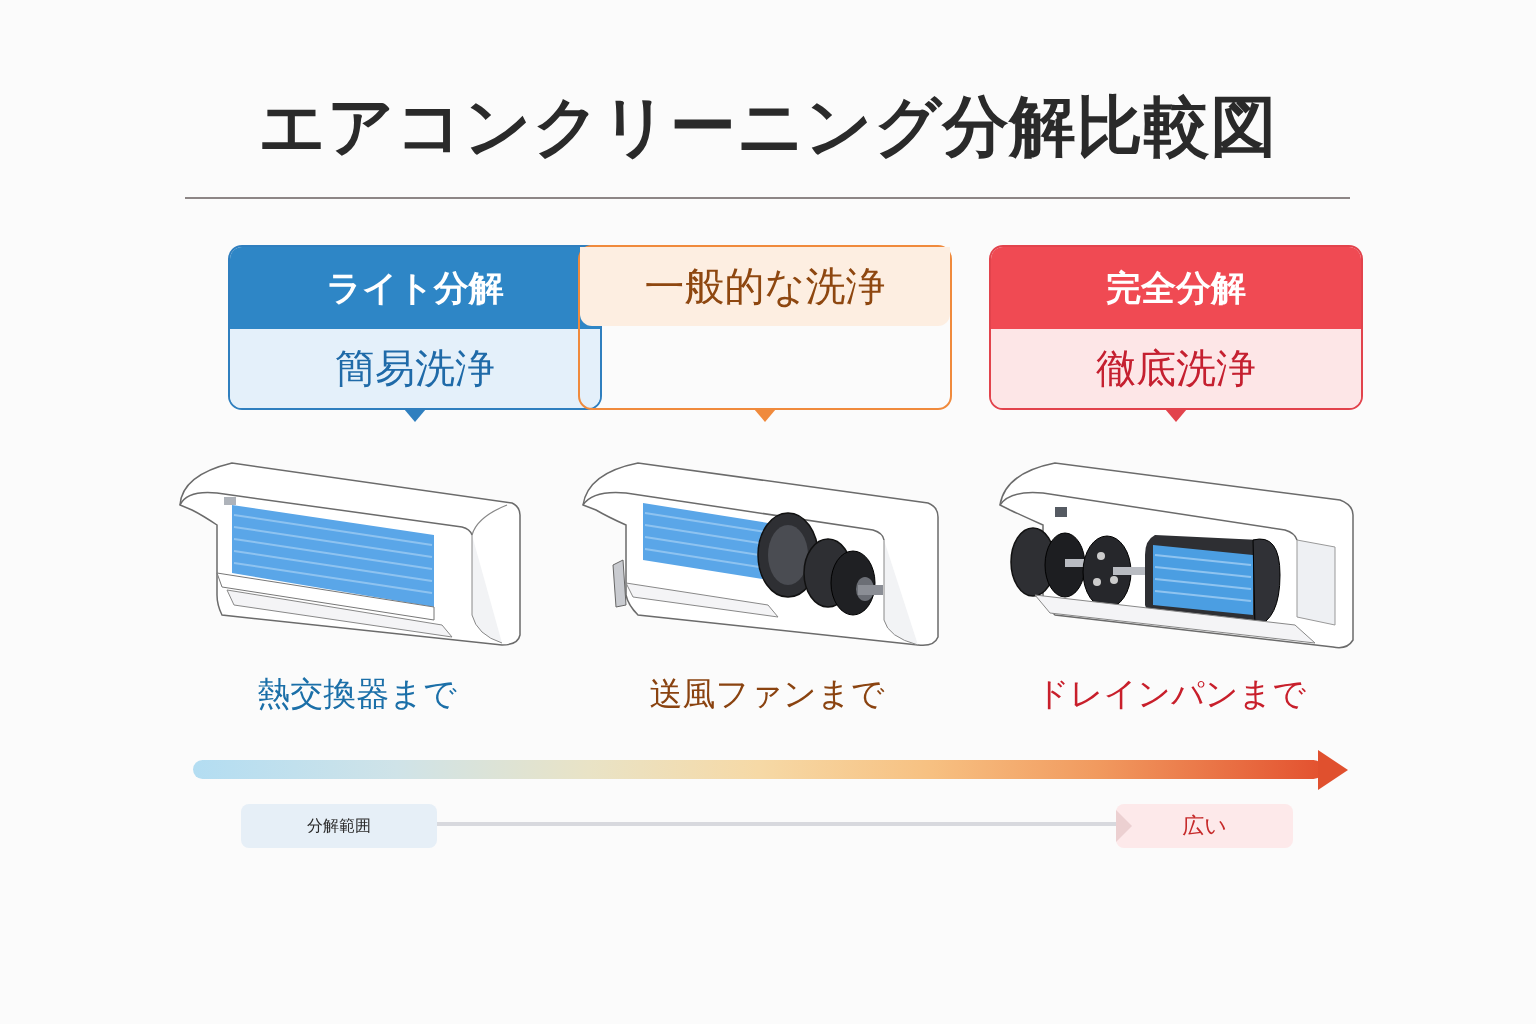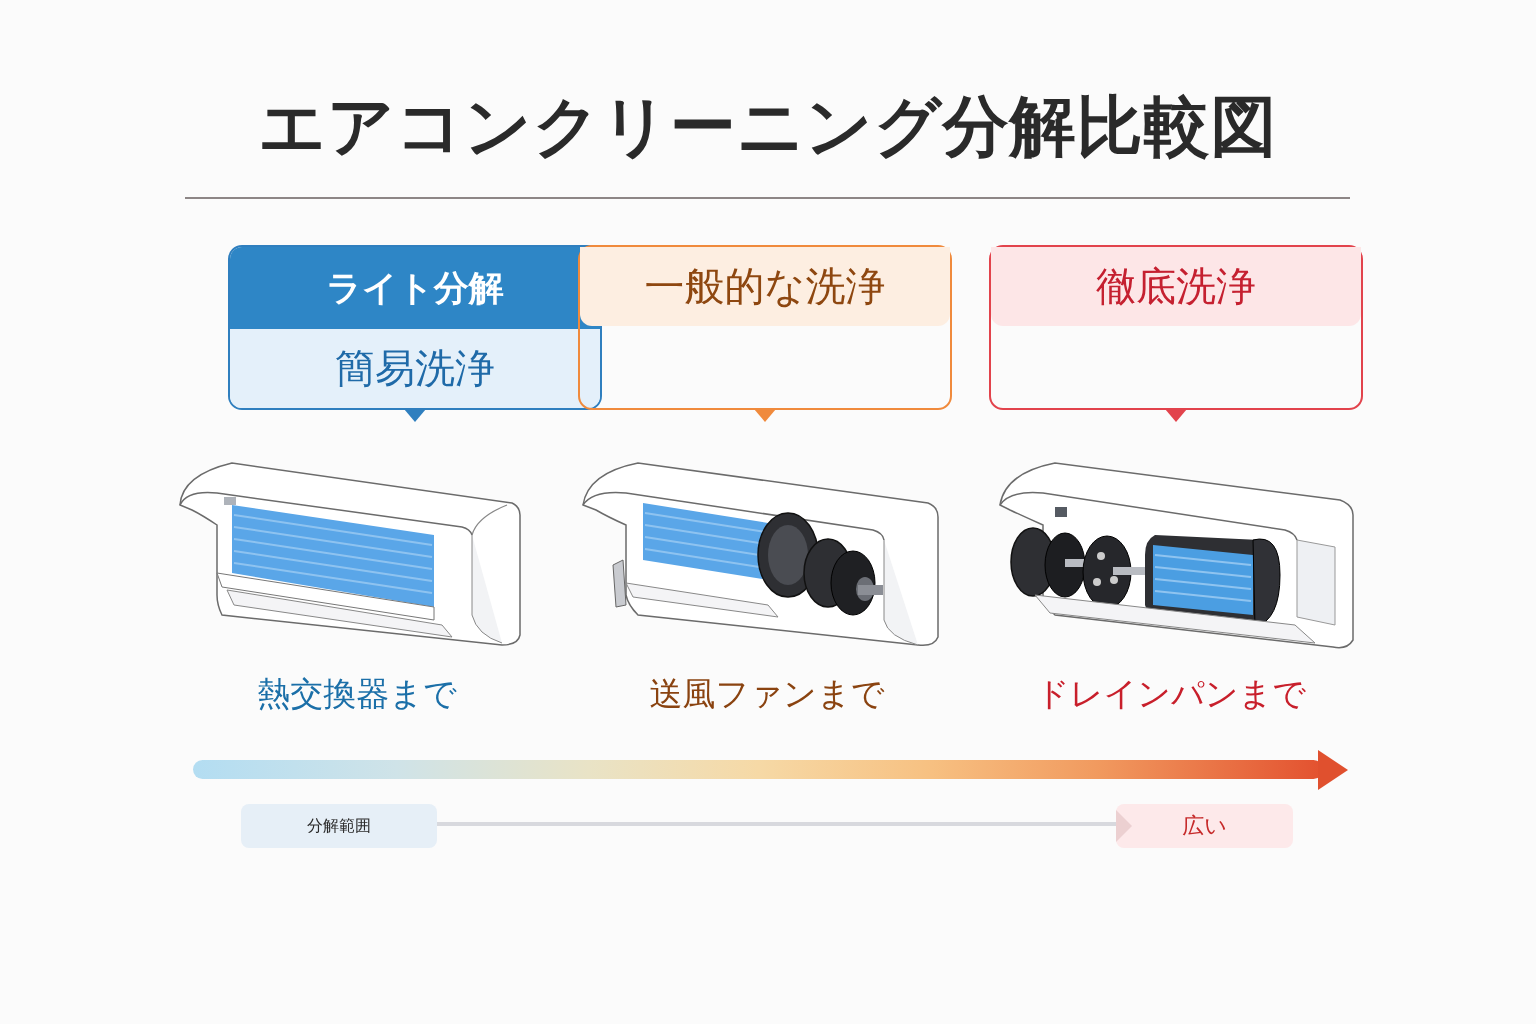--- a/index.html
+++ b/index.html
@@ -87,20 +87,21 @@
   <div class="sub" style="background:#e4f0fa;color:#1f6aa8;">簡易洗浄</div>
   <div class="tip" style="border-top-color:#2f7fbf;"></div>
 </div>
 
 <div class="card" id="card1" style="left:578px;border-color:#f08a3c;">
   <div class="sub" style="background:#fdeee1;color:#8e4710;">一般的な洗浄</div>
   <div class="tip" style="border-top-color:#f08a3c;"></div>
 </div>
 
 <div class="card" id="card2" style="left:989px;border-color:#e2434c;">
+  <div class="head" style="background:#f04a53;">完全分解</div>
   <div class="sub" style="background:#fde6e7;color:#c52030;">徹底洗浄</div>
   <div class="tip" style="border-top-color:#e2434c;"></div>
 </div>
 
 <svg class="illus" style="left:172px;" width="355" height="195" viewBox="0 0 355 195">
   <path d="M8 50 Q10 20 60 8 L340 48 Q348 52 348 60 L348 180 Q346 190 330 190 L50 160 Q45 150 45 140 L45 70 Q30 60 20 55 Z" fill="#fff" stroke="#6b6b6b" stroke-width="1.5"></path>
   <path d="M8 50 Q15 35 45 38 L290 72 Q298 74 300 80" fill="none" stroke="#6b6b6b" stroke-width="1.5"></path>
   <path d="M300 80 Q305 62 335 50" fill="none" stroke="#888" stroke-width="1.2"></path>
   <path d="M300 80 L300 160 Q305 180 330 188" fill="#f2f3f5" stroke="#888" stroke-width="1"></path>
   <path d="M60 50 L262 80 L262 152 L60 118 Z" fill="#5aa6e8"></path>

